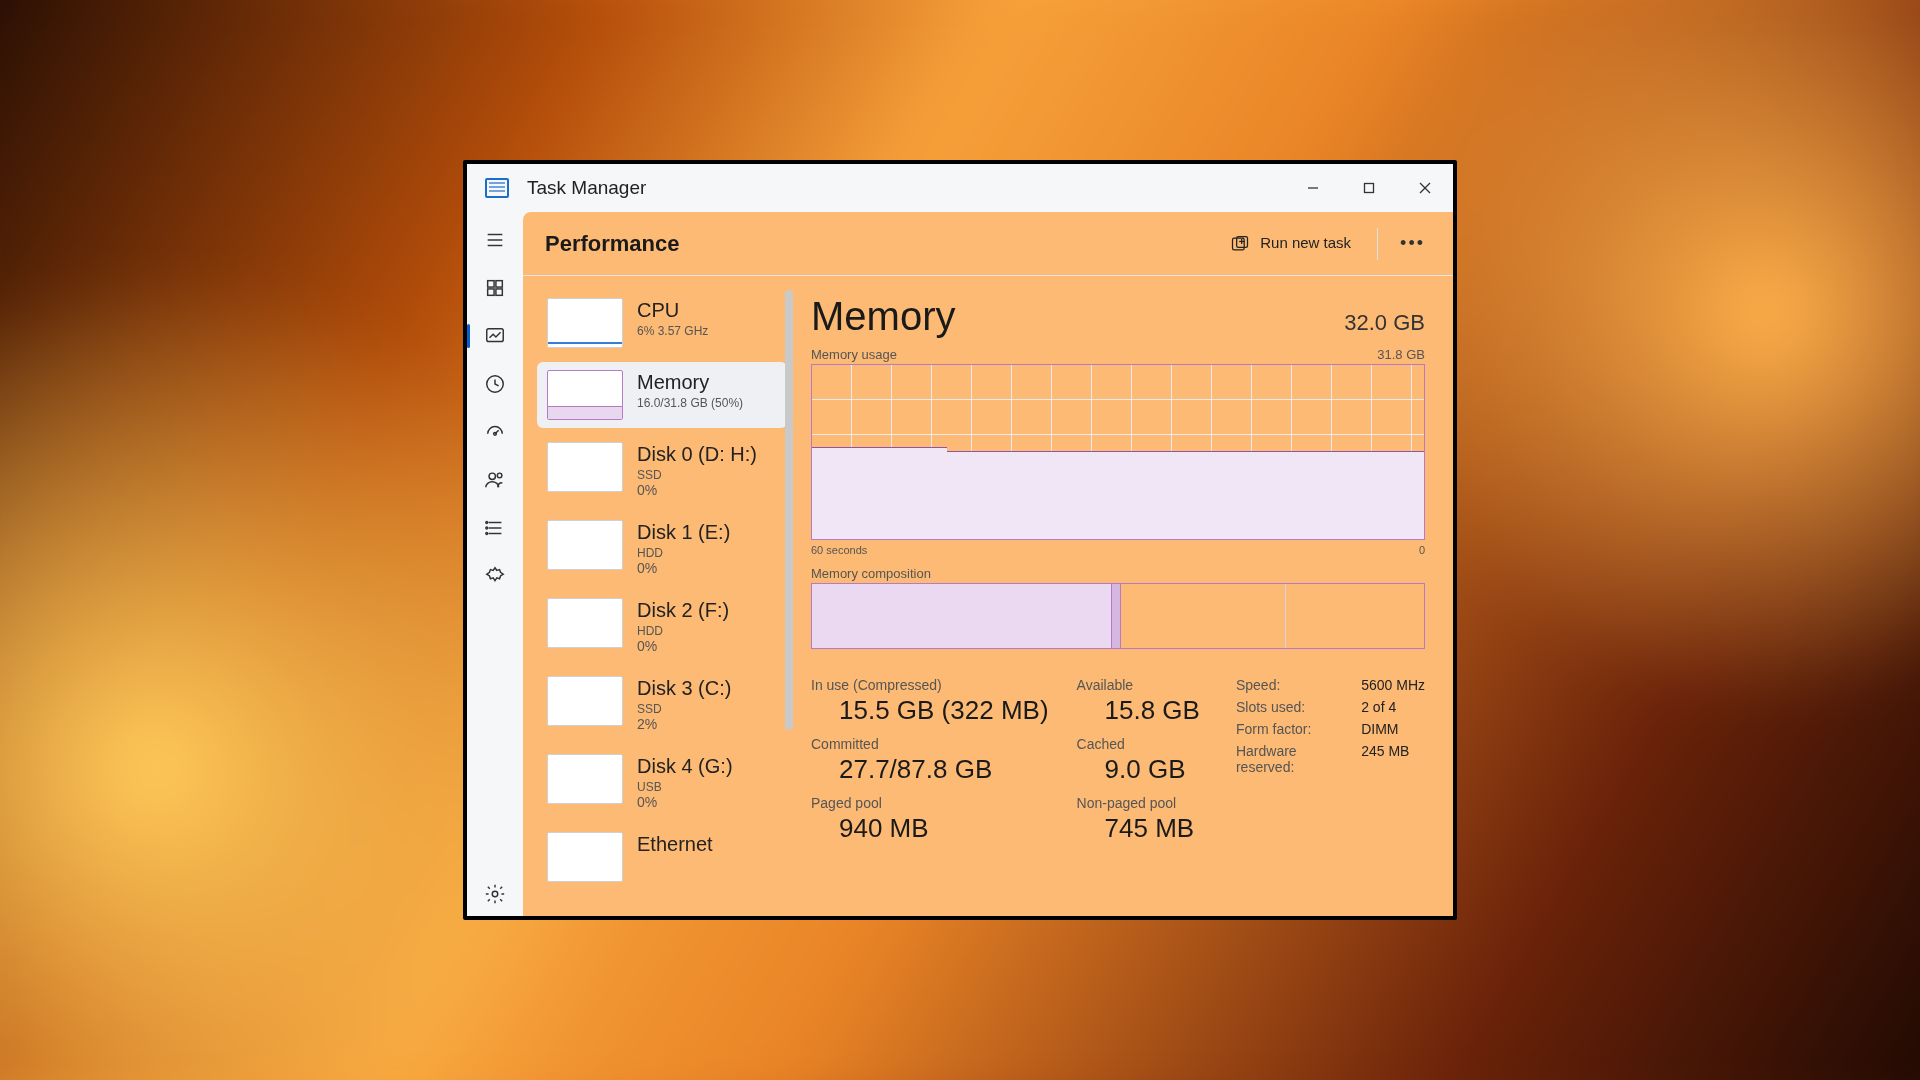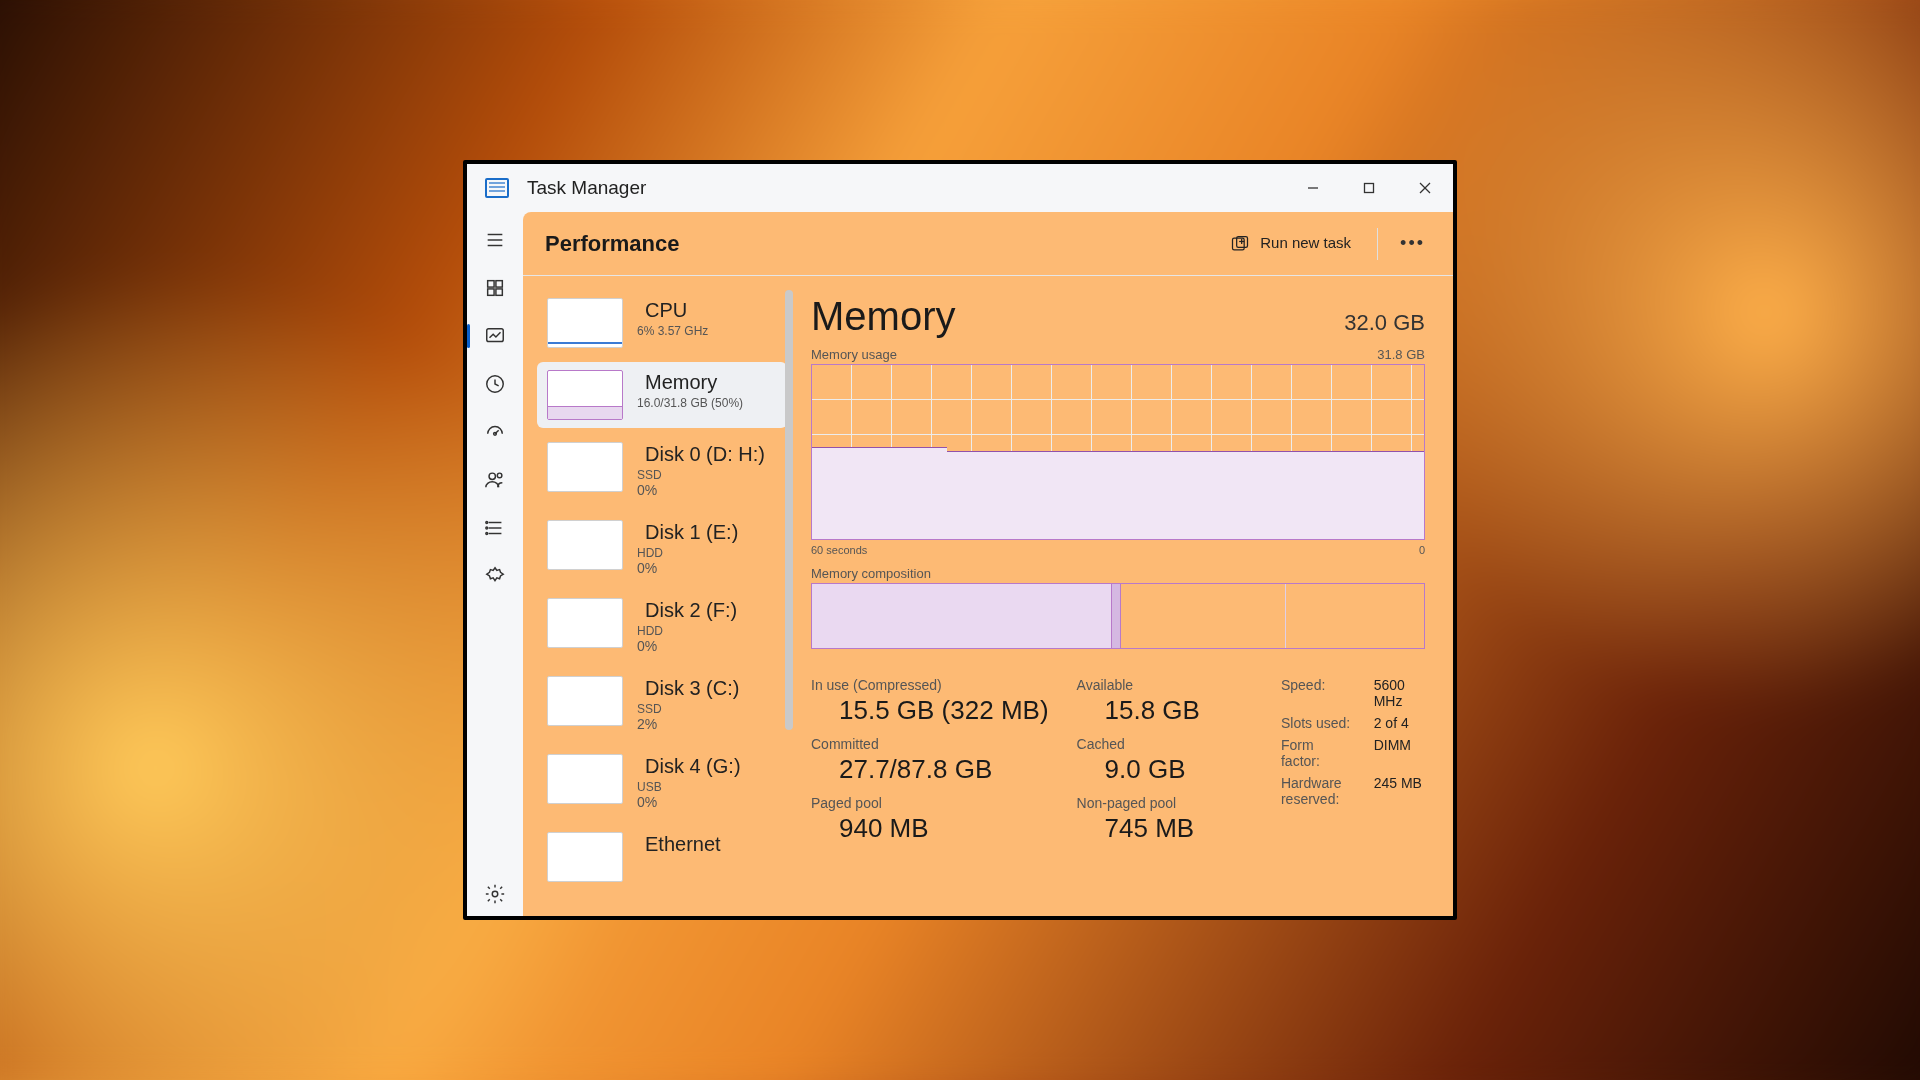--- a/index.html
+++ b/index.html
@@ -60,21 +60,21 @@
   
   .perf-list{width:270px;padding:14px 6px 0 14px;overflow-y:auto;position:relative;}
   .perf-list::-webkit-scrollbar{display:none;}
   .scroll-thumb{position:absolute;right:0;top:14px;width:8px;height:440px;background:#c9c9c9;border-radius:4px;}
   .perf-item{display:flex;gap:14px;padding:8px 10px;border-radius:6px;margin-bottom:6px;align-items:flex-start;}
   .perf-item.selected{background:#eef0f3;}
   .thumb{width:76px;height:50px;border:1px solid #d0d0d0;background:#fff;position:relative;flex-shrink:0;border-radius:2px;}
   .thumb.cpu::after{content:"";position:absolute;left:0;right:0;bottom:3px;height:2px;background:linear-gradient(90deg,#3a7bd5,#3a7bd5);}
   .thumb.mem{border-color:#b879c9;}
   .thumb.mem::before{content:"";position:absolute;left:0;right:0;bottom:0;height:12px;background:#e8d8ef;border-top:1px solid #b879c9;}
-  .perf-text .pi-title{font-size:20px;color:#222;line-height:1.2;margin-bottom:2px;white-space:nowrap;margin-left:8px;}
+  .perf-text .pi-title{font-size:20px;color:#222;line-height:1.2;margin-bottom:2px;white-space:nowrap;}
   .perf-text .pi-sub{font-size:12px;color:#555;white-space:nowrap;}
   .perf-text .pi-sub2{font-size:14px;color:#555;}
 
   
   .detail{flex:1;padding:18px 28px 10px 18px;overflow:hidden;}
   .detail-head{display:flex;align-items:baseline;justify-content:space-between;margin-bottom:8px;}
   .detail-head h1{font-size:40px;font-weight:500;color:#1a1a1a;}
   .detail-head .cap{font-size:22px;color:#333;}
 
   .chart-block{margin-bottom:8px;}
@@ -92,21 +92,21 @@
   .comp-seg.used{width:49%;background:#ead9f1;border-right:1px solid #b879c9;}
   .comp-seg.used-dense{width:1.5%;background:#d5b8e2;border-right:1px solid #b879c9;}
   .comp-seg.avail{width:27%;border-right:1px solid #e0cfe8;}
   .comp-seg.rest{flex:1;}
 
   .stats-row{display:flex;gap:30px;margin-top:28px;}
   .stats-left{display:grid;grid-template-columns:auto auto;gap:10px 28px;align-content:start;}
   .stat-cell .s-label{font-size:14px;color:#555;margin-bottom:2px;}
   .stat-cell .s-val{font-size:26px;color:#1a1a1a;white-space:nowrap;margin-left:28px;}
   .stats-right{display:grid;grid-template-columns:auto auto;gap:6px 18px;font-size:14px;color:#444;align-content:start;margin-left:6px;}
-  .stats-right .r-label{color:#555;margin-left:45px;}
+  .stats-right .r-label{color:#555;}
   .stats-right .r-val{color:#222;}
 </style>
 </head>
 <body>
 <div class="bg-blur"></div>
 
 <div class="window">
 
   <div class="titlebar">
     <span class="app-icon"></span>

